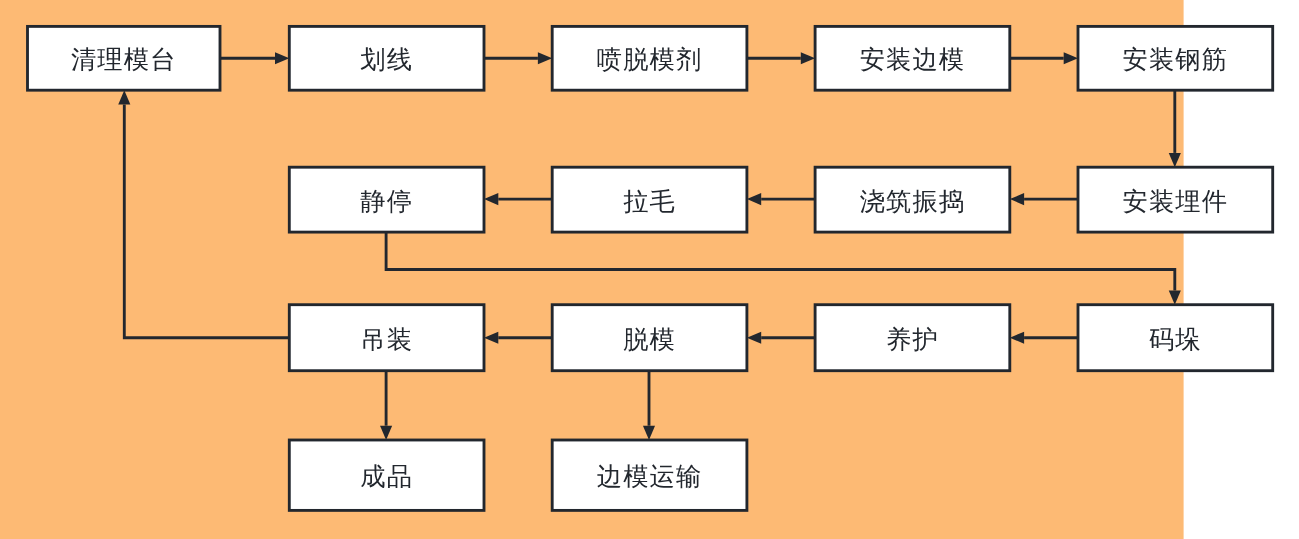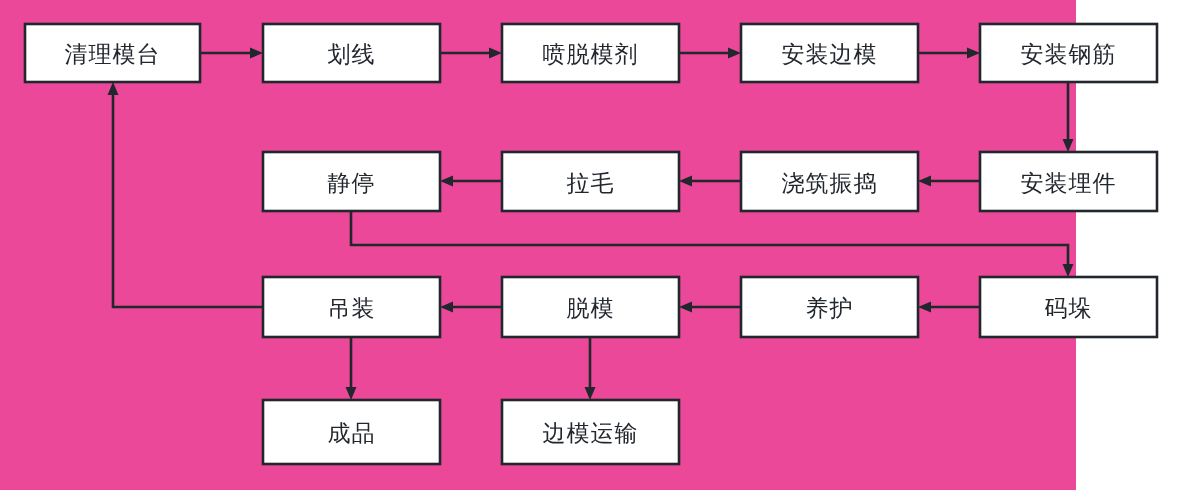--- a/index.html
+++ b/index.html
@@ -11,21 +11,21 @@
   body {
     width: 1181px;
     height: 490px;
     font-family: "Liberation Sans", "DejaVu Sans", sans-serif;
     overflow: hidden;
   }
   #flowchart-root {
     position: relative;
     width: 1076px;
     height: 490px;
-    background: #ec4899;
+    background: #fdba74;
   }
   svg.diagram {
     display: block;
     width: 1181px;
     height: 490px;
   }
   .node-rect {
     fill: #ffffff;
     stroke: #22272e;
     stroke-width: 2.6;

